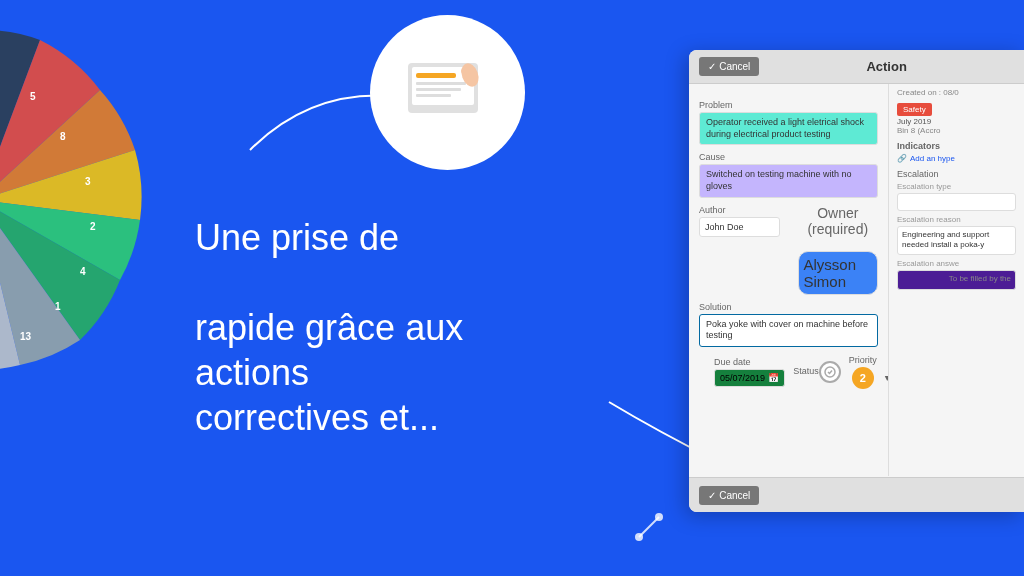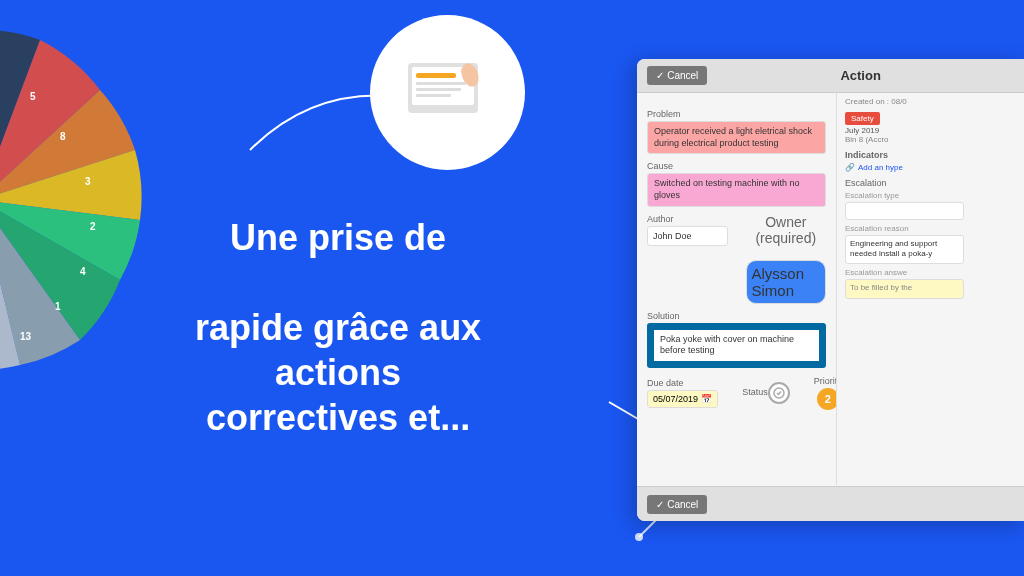--- a/index.html
+++ b/index.html
@@ -81,63 +81,63 @@
 </div>
 
 <div style="position:absolute;right:355px;bottom:25px;">
   <svg width="40" height="40" viewBox="0 0 40 40">
     <circle cx="10" cy="30" r="4" fill="white" opacity="0.8"></circle>
     <circle cx="30" cy="10" r="4" fill="white" opacity="0.8"></circle>
     <line x1="10" y1="30" x2="30" y2="10" stroke="white" stroke-width="2" opacity="0.8"></line>
   </svg>
 </div>
 
-<div style="position:absolute;left:195px;top:215px;color:white;font-size:36px;font-weight:700;line-height:1.25;max-width:420px;text-align:center;">
+<div style="position:absolute;left:195px;top:215px;color:white;font-size:36px;font-weight:400;line-height:1.25;max-width:420px;">
   <span>Une prise de</span><br>
   <br>
   <span>rapide grâce aux</span><br>
   <span>actions</span><br>
   <span>correctives et...</span>
 </div>
 
-<div style="position:absolute;right:0;top:59px;width:387px;height:462px;background:#f5f5f5;border-radius:8px 0 0 8px;box-shadow:-4px 4px 20px rgba(0,0,0,0.25);overflow:hidden;font-family:-apple-system,BlinkMacSystemFont,'Segoe UI',Arial,sans-serif;">
+<div style="position:absolute;right:0;top:50px;width:335px;height:462px;background:#f5f5f5;border-radius:8px 0 0 8px;box-shadow:-4px 4px 20px rgba(0,0,0,0.25);overflow:hidden;font-family:-apple-system,BlinkMacSystemFont,'Segoe UI',Arial,sans-serif;">
 
   <div style="background:#e0e0e0;padding:7px 10px;display:flex;align-items:center;border-bottom:1px solid #ccc;">
     <button style="background:#777;color:white;border:none;padding:4px 9px;border-radius:3px;font-size:10px;cursor:pointer;">✓ Cancel</button>
     <span style="flex:1;text-align:center;font-weight:600;font-size:13px;color:#333;">Action</span>
   </div>
 
   <div style="display:flex;height:calc(100% - 70px);">
 
     <div style="width:200px;padding:16px 10px;border-right:1px solid #ddd;overflow-y:auto;">
 
       <div style="font-size:9px;color:#666;margin-bottom:2px;">Problem</div>
-      <div style="background:#fca5a5;border:1px solid #ddd;border-radius:3px;padding:4px 6px;font-size:9px;color:#333;line-height:1.3;min-height:30px;">Operator received a light eletrical shock during electrical product testing</div>
+      <div style="background:#5eead4;border:1px solid #ddd;border-radius:3px;padding:4px 6px;font-size:9px;color:#333;line-height:1.3;min-height:30px;">Operator received a light eletrical shock during electrical product testing</div>
 
       <div style="font-size:9px;color:#666;margin-top:7px;margin-bottom:2px;">Cause</div>
-      <div style="background:#f9a8d4;border:1px solid #ddd;border-radius:3px;padding:4px 6px;font-size:9px;color:#333;line-height:1.3;min-height:24px;">Switched on testing machine with no gloves</div>
+      <div style="background:#c4b5fd;border:1px solid #ddd;border-radius:3px;padding:4px 6px;font-size:9px;color:#333;line-height:1.3;min-height:24px;">Switched on testing machine with no gloves</div>
 
       <div style="display:flex;gap:18px;margin-top:7px;">
         <div style="flex:1;">
           <div style="font-size:9px;color:#666;margin-bottom:2px;">Author</div>
           <div style="background:white;border:1px solid #ddd;border-radius:3px;padding:4px 5px;font-size:9px;color:#333;">John Doe</div>
         </div>
         <div style="flex:1;">
           <div style="font-size:14px;color:#666;margin-bottom:14px;text-align:center;">Owner (required)</div>
           <div style="background:#3b82f6;border:1px solid #ddd;border-radius:10px;padding:4px 5px;font-size:15px;color:#333;">Alysson Simon</div>
         </div>
       </div>
 
       <div style="font-size:9px;color:#666;margin-top:7px;margin-bottom:2px;">Solution</div>
-      <div style="background:white;border:7px solid #0369a1;border-radius:3px;padding:4px 6px;font-size:9px;color:#333;line-height:1.3;min-height:24px;">Poka yoke with cover on machine before testing</div>
+      <div style="background:white;border:1px solid #0369a1;border-radius:3px;padding:4px 6px;font-size:9px;color:#333;line-height:1.3;min-height:24px;">Poka yoke with cover on machine before testing</div>
 
-      <div style="display:flex;align-items:center;gap:24px;margin-top:8px;">
+      <div style="display:flex;align-items:center;gap:8px;margin-top:8px;margin-left:15px;">
         <div>
           <div style="font-size:9px;color:#666;margin-bottom:2px;">Due date</div>
-          <div style="background:#fef9c3;border:1px solid #ddd;border-radius:3px;padding:3px 5px;font-size:9px;display:flex;align-items:center;gap:3px;">
+          <div style="background:#15803d;border:1px solid #ddd;border-radius:3px;padding:3px 5px;font-size:9px;display:flex;align-items:center;gap:3px;">
             <span>05/07/2019</span>
             <span style="font-size:9px;">📅</span>
           </div>
         </div>
         <div style="display:flex;flex-direction:row;align-items:center;">
           <div style="font-size:9px;color:#666;margin-bottom:2px;">Status</div>
           <div style="width:22px;height:22px;border-radius:50%;border:2px solid #aaa;background:white;display:flex;align-items:center;justify-content:center;">
             <svg width="12" height="12" viewBox="0 0 12 12">
                 <circle cx="6" cy="6" r="5" fill="none" stroke="#aaa" stroke-width="1.5"></circle>
                 <path d="M4,6 L5.5,7.5 L8,4.5" stroke="#aaa" stroke-width="1.5" fill="none"></path>
@@ -173,21 +173,21 @@
 
       <div style="font-size:9px;color:#666;margin-bottom:3px;font-weight:500;">Escalation</div>
 
       <div style="font-size:8px;color:#999;margin-bottom:2px;">Escalation type</div>
       <div style="background:white;border:1px solid #ddd;border-radius:3px;padding:2px 4px;font-size:8px;color:#ccc;margin-bottom:4px;height:18px;"></div>
 
       <div style="font-size:8px;color:#999;margin-bottom:2px;">Escalation reason</div>
       <div style="background:white;border:1px solid #ddd;border-radius:3px;padding:3px 4px;font-size:8px;color:#333;line-height:1.3;margin-bottom:4px;min-height:28px;">Engineering and support needed install a poka-y</div>
 
       <div style="font-size:8px;color:#999;margin-bottom:2px;">Escalation answe</div>
-      <div style="background:#fef9c3;border:1px solid #ddd;border-radius:3px;padding:3px 4px;font-size:8px;color:#888;line-height:1.3;min-height:20px;">To be filled by the</div>
+      <div style="background:#4c1d95;border:1px solid #ddd;border-radius:3px;padding:3px 4px;font-size:8px;color:#888;line-height:1.3;min-height:20px;text-align:right;">To be filled by the</div>
 
     </div>
   </div>
 
   <div style="position:absolute;bottom:0;left:0;right:0;padding:7px 10px;background:#e0e0e0;border-top:1px solid #ccc;">
     <button style="background:#777;color:white;border:none;padding:4px 9px;border-radius:3px;font-size:10px;cursor:pointer;">✓ Cancel</button>
   </div>
 </div>
 
 </body></html>

